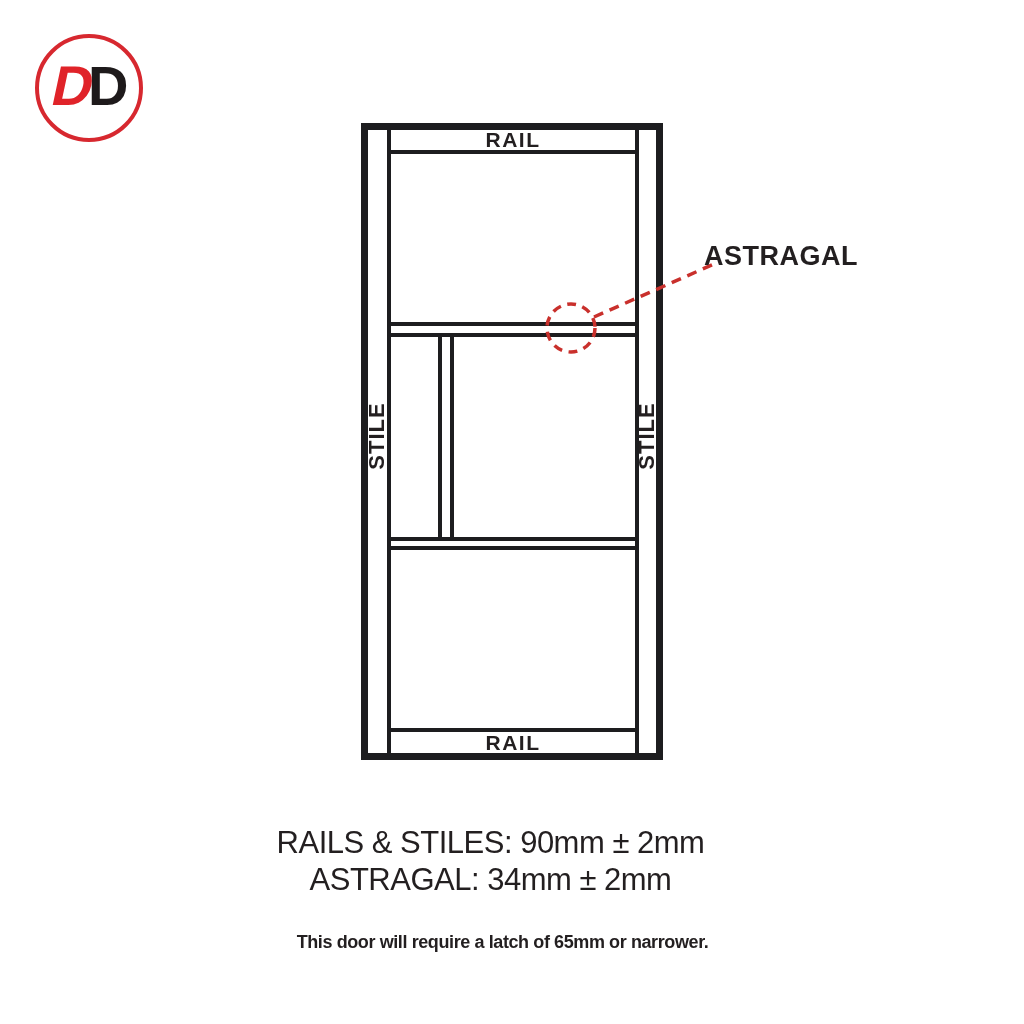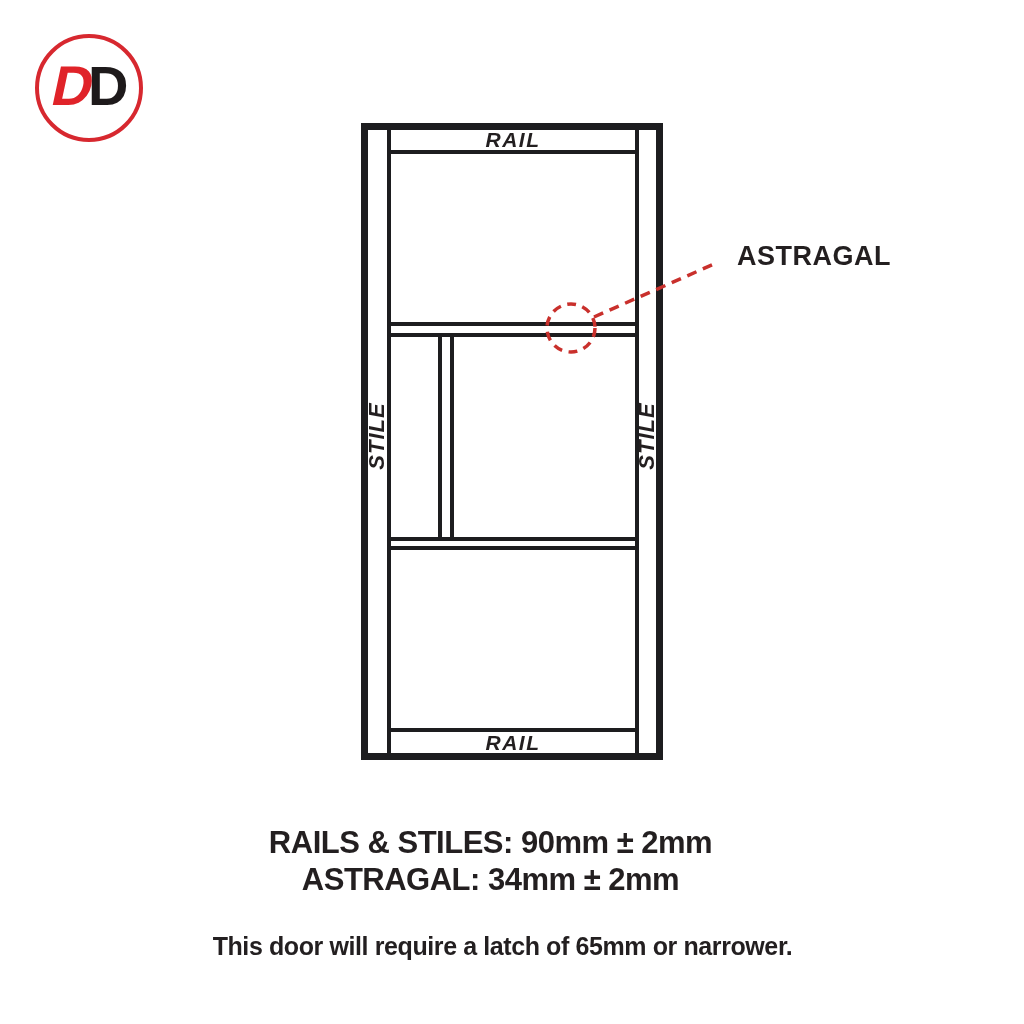--- a/index.html
+++ b/index.html
@@ -32,21 +32,20 @@
     line-height:1; padding-bottom:4px;
   }
   .logo .d-red{color:#e02329; display:inline-block; transform:skewX(-12deg); margin-right:-2px;}
   .logo .d-black{color:#1e1a1b;}
 
   
   .door{
     left:361px; top:123px; width:302px; height:637px;
     border:7px solid var(--line);
     background:#fff;
-    font-style:italic;
   }
   .dline{position:absolute; background:var(--line);}
   .rail-label{
     position:absolute;
     display:flex; align-items:center; justify-content:center;
     font-weight:bold; font-size:21px; letter-spacing:1.5px;
     color:var(--ink);
   }
   .stile-anchor{
     position:absolute; width:0; height:0;
@@ -55,37 +54,37 @@
   .stile-anchor span{
     transform:rotate(-90deg);
     white-space:nowrap;
     font-weight:bold; font-size:22px; letter-spacing:1px;
     color:var(--ink);
   }
 
   
   .annotation-layer{left:0; top:0; width:1024px; height:1024px; pointer-events:none;}
   .astragal-label{
-    left:737px; top:241px;
+    left:704px; top:241px;
     font-weight:bold; font-size:27px; letter-spacing:0.5px;
     color:var(--ink); white-space:nowrap;
   }
 
   
   .specs{
     left:0; top:824px; width:981px;
     text-align:center;
   }
   .specs .dim{
-    font-size:31px; font-weight:bold; line-height:37px;
+    font-size:31px; font-weight:normal; line-height:37px;
     letter-spacing:-0.5px; color:var(--ink);
   }
   .specs .note{
     margin-top:34px;
-    font-size:25px; font-weight:bold; letter-spacing:-0.4px;
+    font-size:18px; font-weight:bold; letter-spacing:-0.4px;
     color:var(--ink);
     margin-left:24px;
   }
 </style>
 </head>
 <body>
 
 <div class="abs logo">
   <div class="dd"><span class="d-red">D</span><span class="d-black">D</span></div>
 </div>

